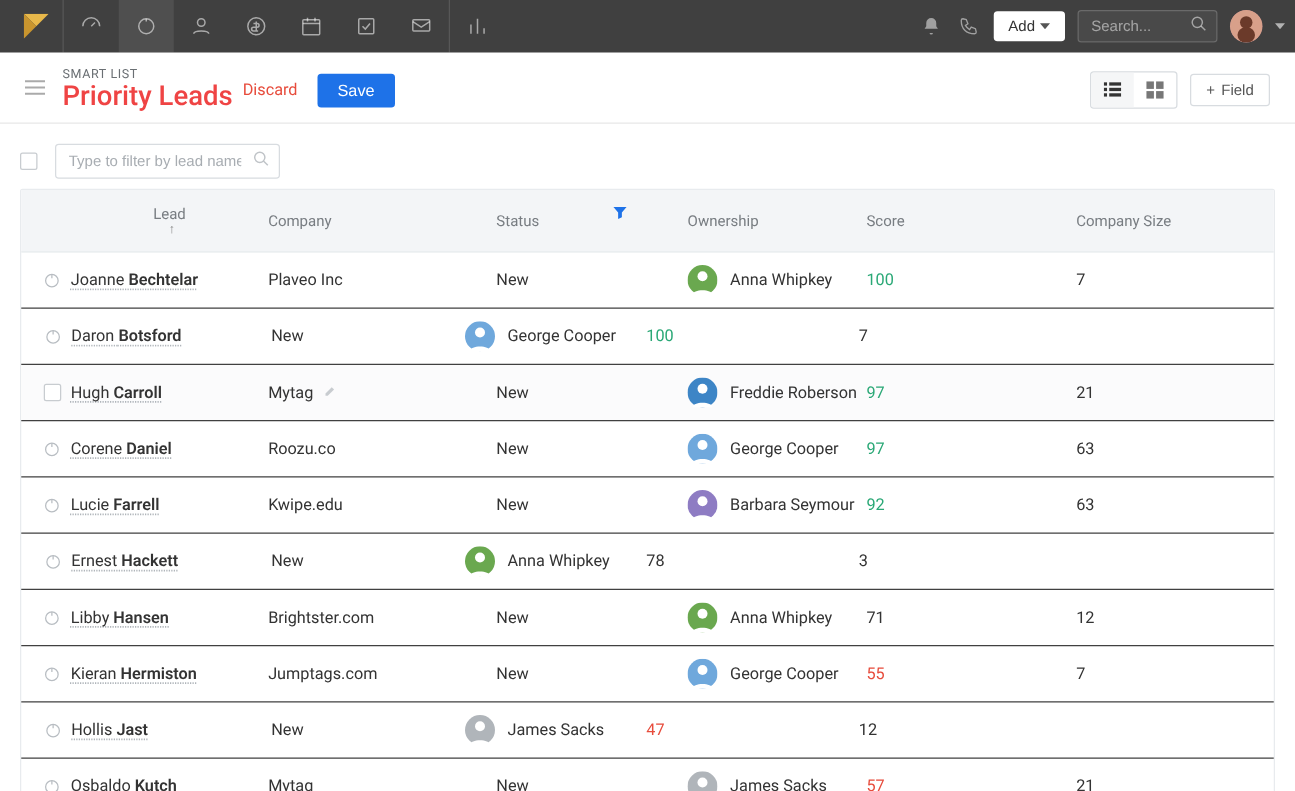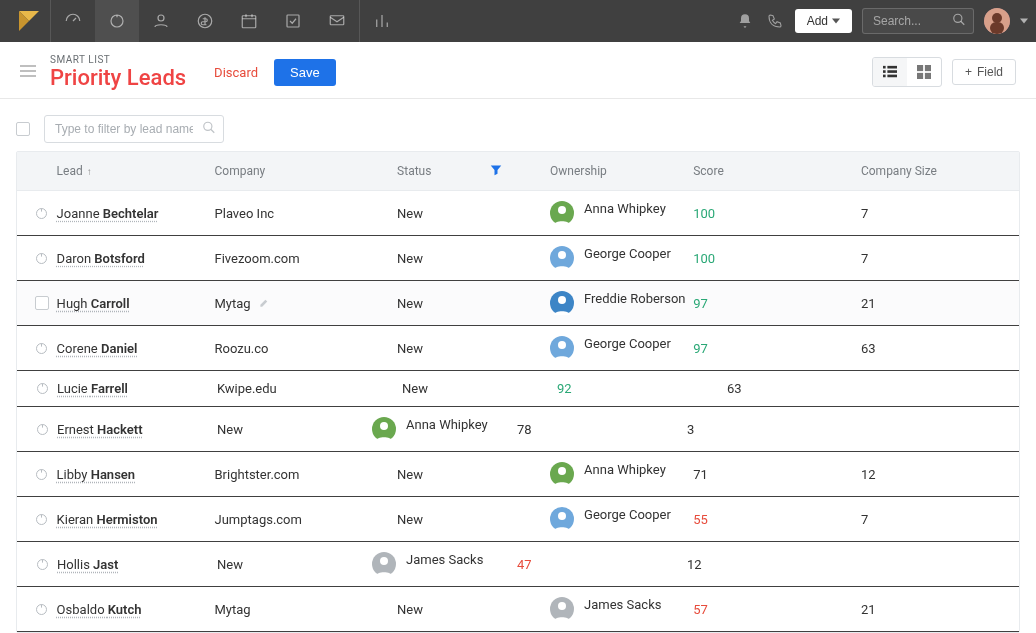--- a/index.html
+++ b/index.html
@@ -16,44 +16,44 @@
 .search-box { position:relative; }
 .search-box input { background: rgba(255,255,255,0.05); border: 1px solid rgba(255,255,255,0.18); border-radius:3px; color:#fff; padding:5px 28px 5px 10px; width:112px; font-size:12px;}
 .search-box input::placeholder{ color: rgba(255,255,255,0.5);}
 .search-box .sicn{ position:absolute; right:8px; top:50%; transform:translateY(-50%); color: rgba(255,255,255,0.5); }
 .avatar { width:26px; height:26px; border-radius:50%; background:#b88; display:flex; align-items:center; justify-content:center; overflow:hidden; }
 .avatar svg { width:26px; height:26px; }
 .subheader { display:flex; align-items:center; padding: 12px 20px 8px 20px; border-bottom:1px solid #e8e8e8; }
 .hamburger { color:#aaa; margin-right: 14px; cursor:pointer;}
 .title-block .eyebrow { font-size:10px; letter-spacing:0.5px; color:#6a6f73; text-transform:uppercase; }
 .title-block h1 { font-size:22px; font-weight:500; color:#ef4444; }
-.sub-actions { margin-left: 28px; display:flex; align-items:center; gap:16px;}
+.sub-actions { margin-left: 8px; display:flex; align-items:center; gap:16px;}
 .discard { color:#e74c3c; font-size:13px; cursor:pointer;}
 .save-btn { background:#1e72e8; color:#fff; border:none; padding:6px 16px; border-radius:3px; font-size:13px; cursor:pointer;}
 .sub-right { margin-left:auto; display:flex; align-items:center; gap:10px;}
 .view-toggle { display:flex; border:1px solid #d8dce0; border-radius:3px; overflow:hidden;}
 .view-toggle div { width:34px; height:28px; display:flex; align-items:center; justify-content:center; color:#777; cursor:pointer;}
 .view-toggle div.active { background:#f5f6f7; color:#333;}
 .field-btn { border:1px solid #d8dce0; border-radius:3px; padding:5px 12px; background:#fff; color:#555; display:flex; align-items:center; gap:5px; cursor:pointer; font-size:12px;}
 .content { padding: 16px; }
 .filter-row { display:flex; align-items:center; gap:14px; margin-bottom: 8px;}
 .checkbox { width:14px; height:14px; border:1px solid #c8ccd0; border-radius:2px; background:#fff; cursor:pointer;}
 .filter-input-wrap { position:relative; }
 .filter-input { border:1px solid #d8dce0; border-radius:3px; padding:6px 30px 6px 10px; width:180px; font-size:12px;}
 .filter-input::placeholder{ color:#a8adb2; }
 .filter-input-wrap .sicn { position:absolute; right:8px; top:50%; transform:translateY(-50%); color:#c0c4c8;}
 .table { width:100%; border:1px solid #e8ebee; border-radius:2px; border-collapse:collapse; }
 .thead { display:flex; background:#f3f5f7; padding: 12px 10px; font-size:12px; color:#787d82; border-bottom:1px solid #e8ebee;}
 .trow { display:flex; padding: 10px 10px; border-bottom:1px solid #404040; align-items:center; font-size:13px;}
 .trow.hover { background:#fbfbfc; }
 .col-icon { width:30px; display:flex; align-items:center; justify-content:center; color:#b8bdc2;}
-.col-lead { width:160px; }
+.col-lead { width:160px;flex-direction:column; }
 .col-company { width:185px; }
 .col-status { width:155px; position:relative; }
-.col-owner { width:145px; display:flex; align-items:flex-start; gap:10px;}
+.col-owner { width:145px; display:flex; align-items:center; gap:10px;}
 .col-score { width:170px; }
 .col-size { width:150px; }
 .lead-link { color:#333; text-decoration: underline dotted #b0b5ba; text-underline-offset:3px; cursor:pointer;}
 .owner-av { width:24px; height:24px; border-radius:50%; display:flex; align-items:center; justify-content:center; }
 .score-green { color:#2aa876;}
 .score-red { color:#e74c3c;}
 .filter-icon-col { position:absolute; right:48px; top:0; color:#1e72e8;}
 .sort-arrow { margin-left:4px; color:#888; font-size:10px;}
 .owner-name { font-size:13px; color:#333;}
 .th { display:flex; align-items:center;}
@@ -253,21 +253,20 @@
           <div class="col-size">7</div>
         </div>
         <div class="trow">
           <div class="col-icon">
             <svg width="15" height="15" viewBox="0 0 24 24" fill="none" stroke="#b8bdc2" stroke-width="1.6">
               <circle cx="12" cy="12" r="8"></circle>
               <path d="M12 4v5"></path>
             </svg>
           </div>
           <div class="col-lead"><span class="lead-link">Daron <b style="font-weight:600">Botsford</b></span></div>
-          <div class="col-company">Fivezoom.com</div>
           <div class="col-status">New</div>
           <div class="col-owner">
             <div class="owner-av">
               <svg width="24" height="24" viewBox="0 0 24 24">
                 <circle cx="12" cy="12" r="12" fill="#6fa8dc"></circle>
                 <circle cx="12" cy="9" r="4" fill="#fff"></circle>
                 <path d="M4 24c0-5 16-5 16 0" fill="#fff"></path>
               </svg>
             </div>
             <span class="owner-name">George Cooper</span>
@@ -323,20 +322,30 @@
         <div class="trow">
           <div class="col-icon">
             <svg width="15" height="15" viewBox="0 0 24 24" fill="none" stroke="#b8bdc2" stroke-width="1.6">
               <circle cx="12" cy="12" r="8"></circle>
               <path d="M12 4v5"></path>
             </svg>
           </div>
           <div class="col-lead"><span class="lead-link">Lucie <b style="font-weight:600">Farrell</b></span></div>
           <div class="col-company">Kwipe.edu</div>
           <div class="col-status">New</div>
+          <div class="col-owner">
+            <div class="owner-av">
+              <svg width="24" height="24" viewBox="0 0 24 24">
+                <circle cx="12" cy="12" r="12" fill="#8e7cc3"></circle>
+                <circle cx="12" cy="9" r="4" fill="#fff"></circle>
+                <path d="M4 24c0-5 16-5 16 0" fill="#fff"></path>
+              </svg>
+            </div>
+            <span class="owner-name">Barbara Seymour</span>
+          </div>
           <div class="col-score score-green">92</div>
           <div class="col-size">63</div>
         </div>
         <div class="trow">
           <div class="col-icon">
             <svg width="15" height="15" viewBox="0 0 24 24" fill="none" stroke="#b8bdc2" stroke-width="1.6">
               <circle cx="12" cy="12" r="8"></circle>
               <path d="M12 4v5"></path>
             </svg>
           </div>

